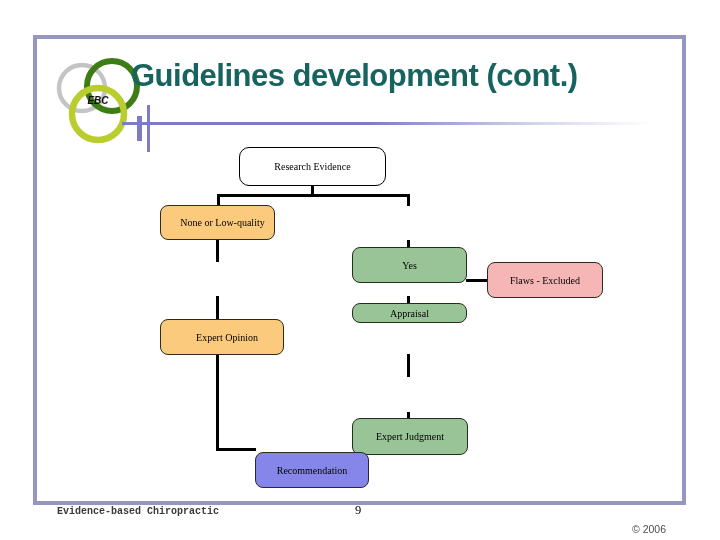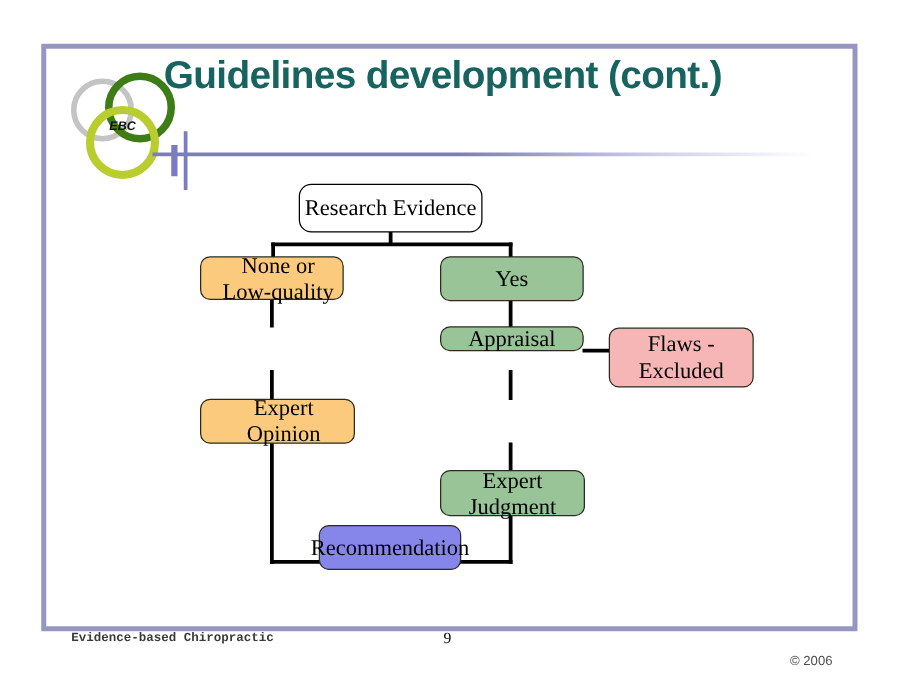--- a/index.html
+++ b/index.html
@@ -4,35 +4,35 @@
 <style>
   html,body{margin:0;padding:0;background:#fff;}
   #slide{position:relative;width:720px;height:540px;background:#ffffff;overflow:hidden;
          font-family:"Liberation Sans",sans-serif;}
   
   .frame{position:absolute;left:33px;top:35px;width:645px;height:462px;
          border:4px solid #9696C2;background:#ffffff;}
   
   .logo{position:absolute;left:54px;top:56px;width:88px;height:88px;}
   
-  .title{position:absolute;left:131px;top:42px;width:560px;
+  .title{position:absolute;left:131px;top:58px;width:560px;
          font-size:31px;font-weight:bold;color:#17635F;letter-spacing:-0.5px;
          font-family:"Liberation Sans",sans-serif;}
   
   .decor-h{position:absolute;left:122px;top:122px;width:545px;height:3px;
            background:linear-gradient(to right,#7C7CC4 0%,#7C7CC4 45%,rgba(124,124,196,0.35) 75%,rgba(124,124,196,0) 97%);}
   .decor-v-short{position:absolute;left:137px;top:116px;width:5px;height:25px;background:#7C7CC4;}
   .decor-v-tall{position:absolute;left:147px;top:105px;width:3px;height:47px;background:#7C7CC4;}
   
   .node{position:absolute;box-sizing:border-box;border:1.5px solid #2b2b1f;border-radius:8px;
         display:flex;align-items:center;justify-content:center;text-align:center;
-        font-family:"Liberation Serif",serif;font-size:18px;color:#000;padding:2px;}
+        font-family:"Liberation Serif",serif;font-size:10px;color:#000;padding:2px;}
   .node.start{background:#ffffff;border-color:#000;border-width:1px;border-radius:10px;}
   .node.orange{background:#FBCA7D;padding-left:12px;}
-  .node.green{background:#98C498;}
+  .node.green{background:#98C498;margin-top:42px;}
   .node.pink{background:#F7B6B6;}
   .node.blue{background:#8686EA;}
   
   .conn{position:absolute;background:#000;}
   
   .footer-left{position:absolute;left:57px;top:506px;font-size:10px;font-weight:bold;color:#3a3a3a;font-family:Liberation Mono, monospace;}
   .footer-page{position:absolute;left:340px;top:503px;width:36px;text-align:center;
                font-size:12.5px;color:#000;font-family:"Liberation Serif",serif;}
   .footer-right{position:absolute;right:54px;top:505px;font-size:10.5px;color:#4d4d4d;margin-top:18px;}
 </style>
@@ -70,25 +70,25 @@
   <div class="conn" style="left:216px;top:448px;width:40px;height:3px"></div>
   <div class="conn" style="left:407px;top:412px;width:3px;height:39px"></div>
   <div class="conn" style="left:368px;top:448px;width:42px;height:3px"></div>
 
   <div class="node start" style="left:239px;top:147px;width:147px;height:39px">Research Evidence</div>
 
   <div class="node orange" style="left:160px;top:205px;width:115px;height:35px">None or Low-quality</div>
   <div class="node green" style="left:352px;top:205px;width:115px;height:36px">Yes</div>
 
   <div class="node green" style="left:352px;top:261px;width:115px;height:20px">Appraisal</div>
-  <div class="node pink" style="left:487px;top:262px;width:116px;height:48px">Flaws - Excluded</div>
+  <div class="node pink" style="left:487px;top:262px;width:116px;height:36px">Flaws - Excluded</div>
 
   <div class="node orange" style="left:160px;top:319px;width:124px;height:36px">Expert Opinion</div>
 
   <div class="node green" style="left:352px;top:376px;width:116px;height:37px">Expert Judgment</div>
 
-  <div class="node blue" style="left:255px;top:420px;width:114px;height:36px">Recommendation</div>
+  <div class="node blue" style="left:255px;top:452px;width:114px;height:36px">Recommendation</div>
 
   <div class="footer-left">Evidence-based Chiropractic</div>
   <div class="footer-page">9</div>
   <div class="footer-right">© 2006</div>
 
 </div>
 
 </body></html>

